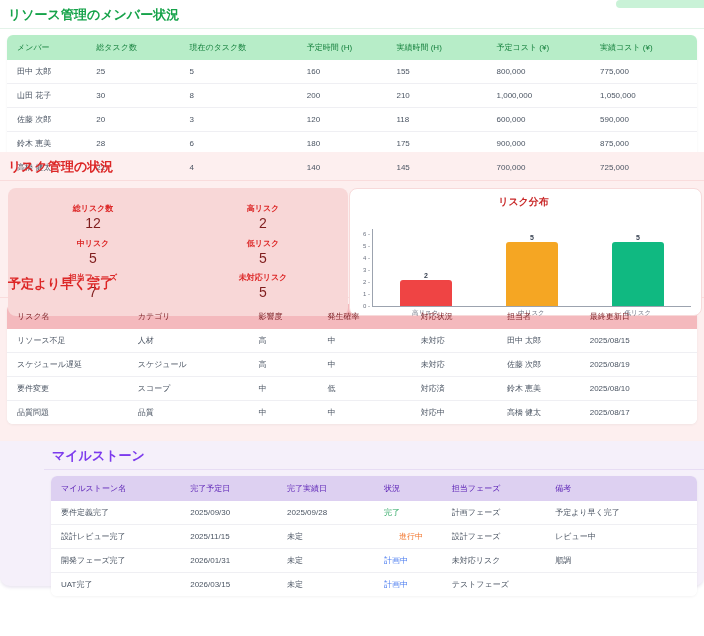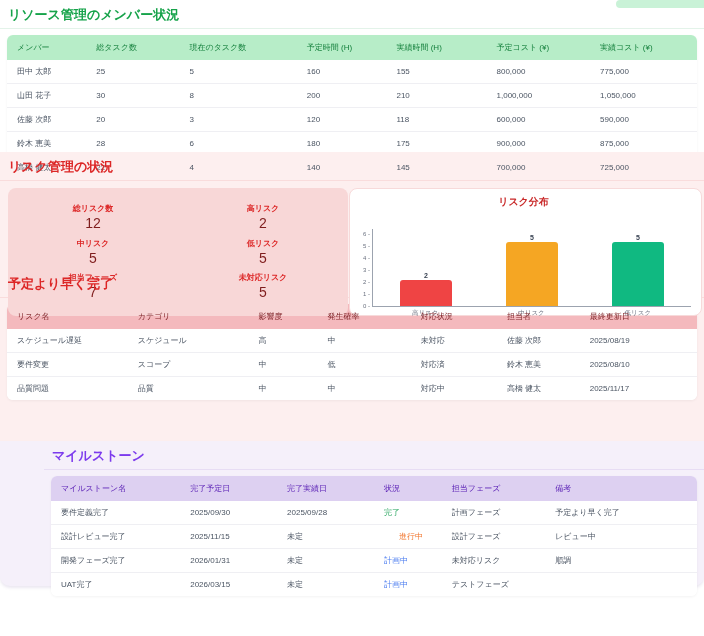--- a/index.html
+++ b/index.html
@@ -240,20 +240,29 @@
               <th>カテゴリ</th>
               <th>影響度</th>
               <th>発生確率</th>
               <th>対応状況</th>
               <th>担当者</th>
               <th>最終更新日</th>
             </tr>
           </thead>
           <tbody>
             <tr>
+              <td>リソース不足</td>
+              <td>人材</td>
+              <td>高</td>
+              <td>中</td>
+              <td>未対応</td>
+              <td>田中 太郎</td>
+              <td>2025/08/15</td>
+            </tr>
+            <tr>
               <td>スケジュール遅延</td>
               <td>スケジュール</td>
               <td>高</td>
               <td>中</td>
               <td>未対応</td>
               <td>佐藤 次郎</td>
               <td>2025/08/19</td>
             </tr>
             <tr>
               <td>要件変更</td>
@@ -264,21 +273,21 @@
               <td>鈴木 恵美</td>
               <td>2025/08/10</td>
             </tr>
             <tr>
               <td>品質問題</td>
               <td>品質</td>
               <td>中</td>
               <td>中</td>
               <td>対応中</td>
               <td>高橋 健太</td>
-              <td>2025/11/17</td>
+              <td>2025/08/17</td>
             </tr>
           </tbody>
         </table>
       </div>
   </section>
 
   <section class="sec-milestones">
     <h2 class="sec-title">マイルストーン</h2>
     <hr class="sec-rule">
     <div class="table-wrap">

